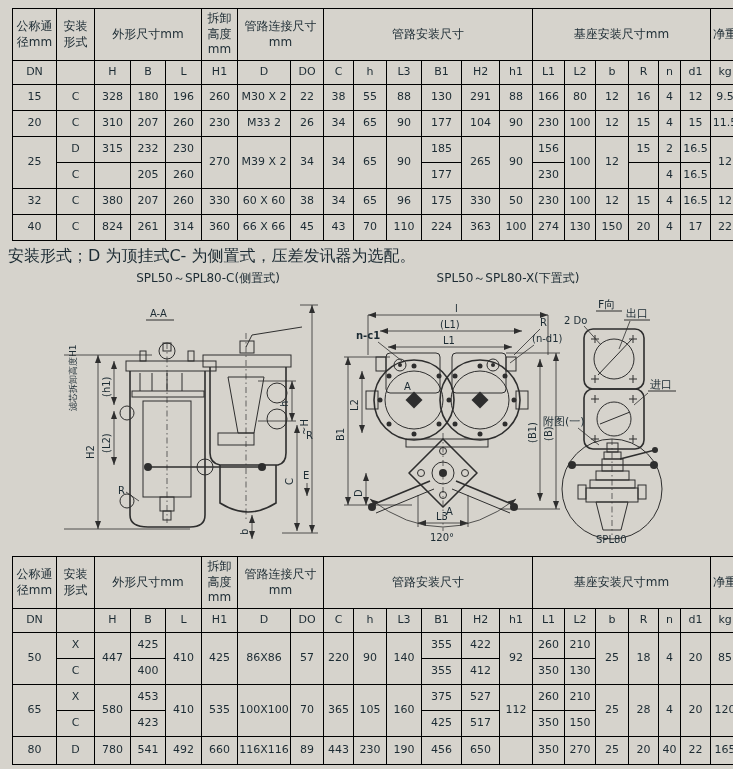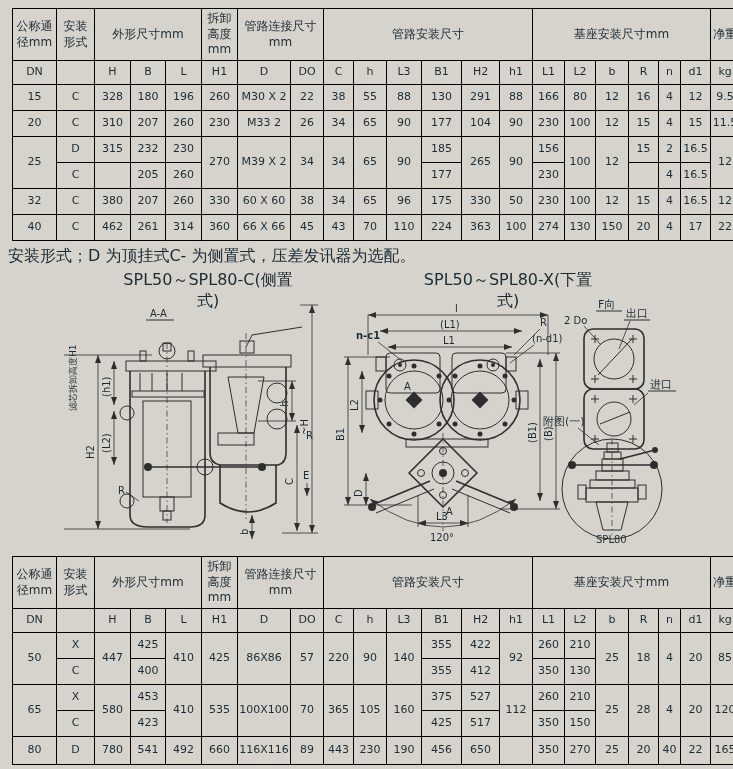--- a/index.html
+++ b/index.html
@@ -11,21 +11,21 @@
   table.spec{
     position:absolute;left:12px;width:725px;
     border-collapse:collapse;table-layout:fixed;
   }
   table.spec td{
     border:1px solid #000;text-align:center;vertical-align:middle;
     font-size:11px;color:#1c2b33;padding:0;overflow:hidden;line-height:1.15;
   }
   tr.gh td{font-size:12px;line-height:1.3;padding:1px}
   .note{position:absolute;left:8px;top:246px;font-size:16px;color:#1c2b33;white-space:nowrap}
-  .cap{position:absolute;top:270px;font-size:16px;color:#1c2b33;text-align:center}
+  .cap{position:absolute;top:270px;font-size:12px;color:#1c2b33;text-align:center}
   .cap.l{left:118px;width:180px}
   .cap.r{left:418px;width:180px}
   svg.draw{position:absolute;left:0;top:293px}
   .ln{stroke:#2e2e2e;fill:none;stroke-width:1}
   .lnb{stroke:#2e2e2e;fill:none;stroke-width:1.6}
   .fl{fill:#2e2e2e;stroke:none}
   .dim{stroke:#2e2e2e;fill:none;stroke-width:0.8}
   .cl{stroke:#2e2e2e;stroke-width:0.7;stroke-dasharray:6 3 1.5 3;fill:none}
   text.lt{font-size:10px;fill:#1c2b33;font-family:"DejaVu Sans",sans-serif}
   text.ltb{font-size:10px;fill:#1c2b33;font-weight:bold;font-family:"DejaVu Sans",sans-serif}
@@ -191,21 +191,21 @@
         <td>100</td>
         <td>12</td>
         <td>15</td>
         <td>4</td>
         <td>16.5</td>
         <td>12</td>
     </tr>
     <tr style="height:26px">
       <td>40</td>
         <td>C</td>
-        <td>462</td>
+        <td>824</td>
         <td>261</td>
         <td>314</td>
         <td>360</td>
         <td>66 X 66</td>
         <td>45</td>
         <td>43</td>
         <td>70</td>
         <td>110</td>
         <td>224</td>
         <td>363</td>

